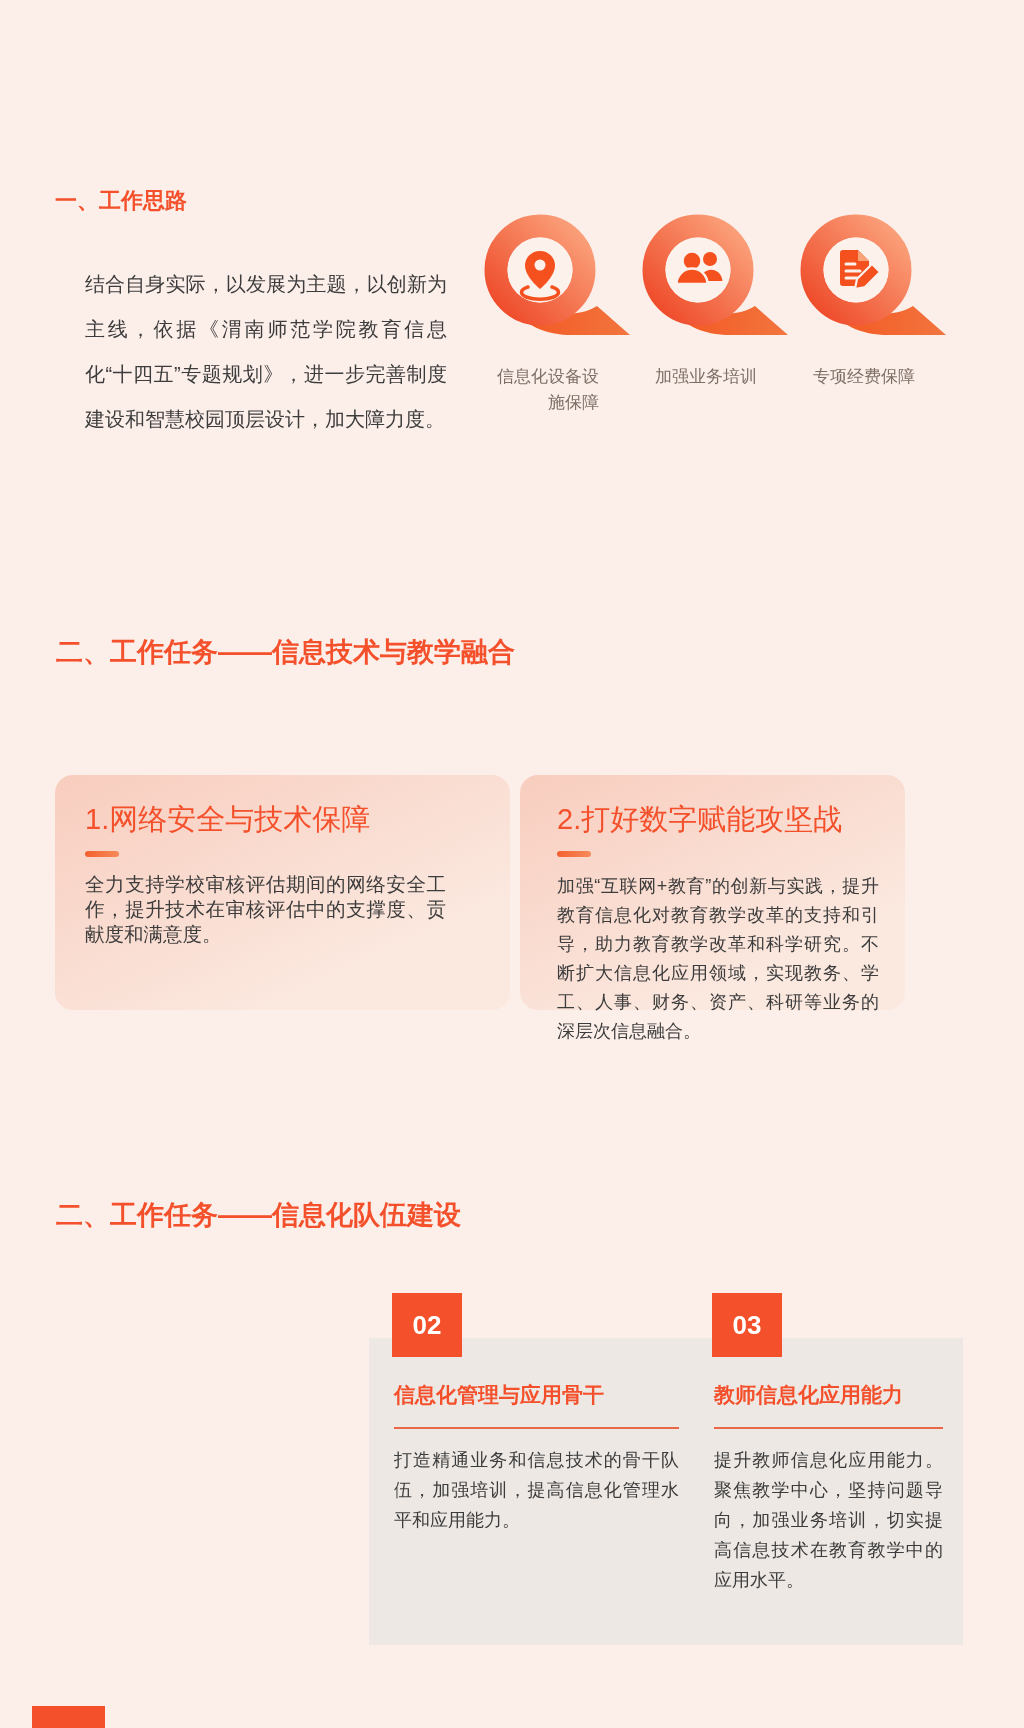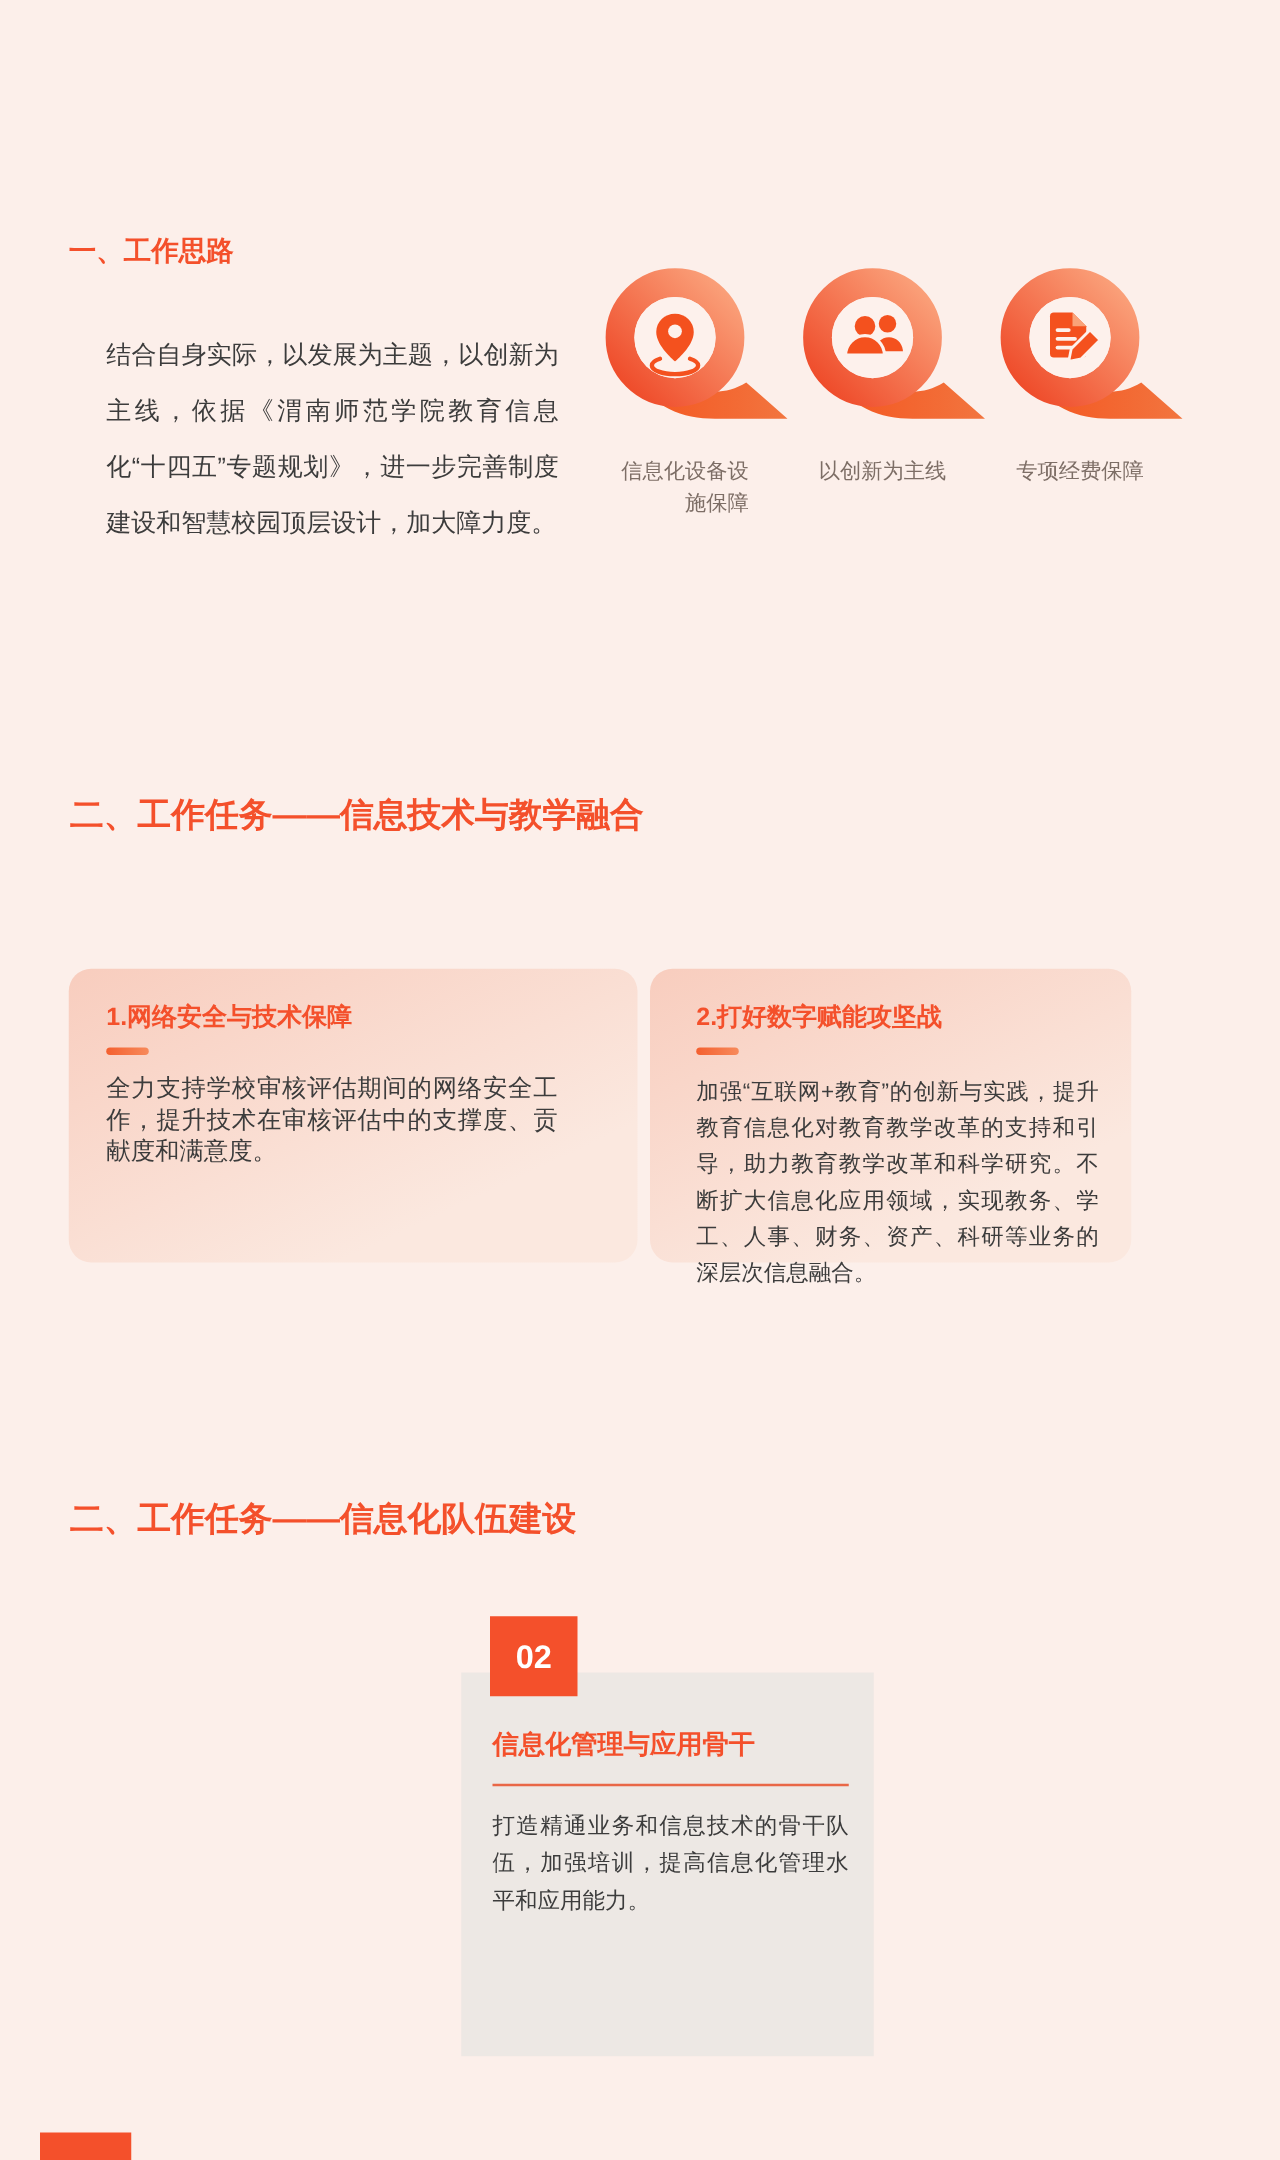--- a/index.html
+++ b/index.html
@@ -21,21 +21,21 @@
 
   .promise-row{position:absolute;left:462px;top:214px;width:480px;display:flex;}
   .promise-item{width:158px;flex:0 0 158px;overflow:visible;}
   .promise-item svg{display:block;width:150px;height:138px;margin-left:20px;overflow:visible;}
   .promise-label{display:block;width:116px;margin:12px auto 0;text-align:right;font-size:17px;line-height:26px;color:var(--muted,#7D6E66);}
 
   .fusion-card{position:absolute;top:775px;height:235px;border-radius:18px;
     background:linear-gradient(155deg,var(--salmon_top,#F8CDBE) 0%,var(--salmon_bottom,#FBE8DF) 75%);}
   .fusion-card.a{left:55px;width:455px;padding:25px 64px 0 30px;}
   .fusion-card.b{left:520px;width:385px;padding:25px 26px 0 37px;}
-  .fusion-title{font-size:20px;font-weight:700;color:var(--accent,#F4502B);}
+  .fusion-title{font-size:29px;font-weight:400;color:var(--accent,#F4502B);}
   .fusion-dash{width:34px;height:6px;border-radius:3px;margin:11px 0 15px;
     background:linear-gradient(90deg,#F4602F,#F78A5B);}
   .fusion-body{font-size:19.5px;color:var(--text,#3C3C3C);text-align:justify;}
   .fusion-card.a .fusion-body{line-height:25px;}
   .fusion-card.b .fusion-body{font-size:18px;line-height:29px;}
 
   .team-card{position:absolute;top:1338px;width:275px;height:307px;background:var(--gray_card,#EDE8E4);padding:43px 20px 0 25px;}
   .team-card.c1{left:55px;}
   .team-card.c2{left:369px;width:330px;}
   .team-card.c3{left:689px;width:274px;}
@@ -90,21 +90,21 @@
         <circle cx="58" cy="56" r="32.5" fill="#FDF1EC"></circle>
         <g fill="#F4511E">
           <circle cx="70" cy="45" r="7"></circle>
           <path d="M60 67c0-6.2 5-11.2 11.2-11.2 5.6 0 10.2 4.3 11 9.8l0.2 1.4z"></path>
         </g>
         <g fill="#F4511E" stroke="#FDF1EC" stroke-width="2.5">
           <circle cx="52" cy="47" r="9.5"></circle>
           <path d="M36.5 70c0-8.6 7-15.5 15.5-15.5s15.5 6.9 15.5 15.5z"></path>
         </g>
       </svg>
-      <span class="promise-label">以创新为主线</span>
+      <span class="promise-label">加强业务培训</span>
     </div>
 
     <div class="promise-item">
       <svg viewBox="0 0 150 138">
         <path d="M25 86 C 40 112 64 121 90 121 L 148 121 L 115 92 C 102 100 88 101 76 97 Z" fill="url(#tailGrad)"></path>
         <circle cx="58" cy="56" r="44" fill="none" stroke="url(#ringGrad)" stroke-width="23"></circle>
         <circle cx="58" cy="56" r="32.5" fill="#FDF1EC"></circle>
         <path d="M42 39a3 3 0 0 1 3-3h15l11 11v22a3 3 0 0 1-3 3H45a3 3 0 0 1-3-3z" fill="#F4511E"></path>
         <path d="M60 36l11 11H60z" fill="#F9A379"></path>
         <g stroke="#FDF1EC" stroke-width="3" stroke-linecap="round" fill="none">
@@ -136,16 +136,22 @@
   <h2 class="sec-heading h3">二、工作任务——信息化队伍建设</h2>
 
 
   <div class="team-card c2">
     <div class="team-badge">02</div>
     <div class="team-title">信息化管理与应用骨干</div>
     <div class="team-divider"></div>
     <div class="team-body">打造精通业务和信息技术的骨干队伍，加强培训，提高信息化管理水平和应用能力。</div>
   </div>
 
+  <div class="team-card c3">
+    <div class="team-badge">03</div>
+    <div class="team-title">教师信息化应用能力</div>
+    <div class="team-divider"></div>
+    <div class="team-body">提升教师信息化应用能力。聚焦教学中心，坚持问题导向，加强业务培训，切实提高信息技术在教育教学中的应用水平。</div>
+  </div>
 
   <div class="footer-bar"></div>
 
 </div>
 
 </body></html>

